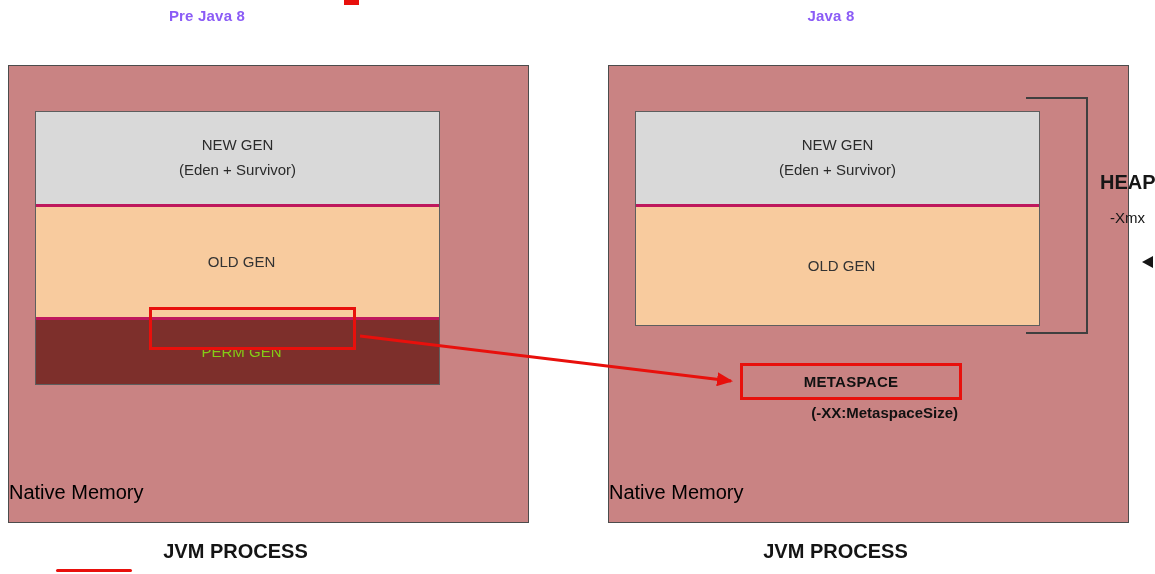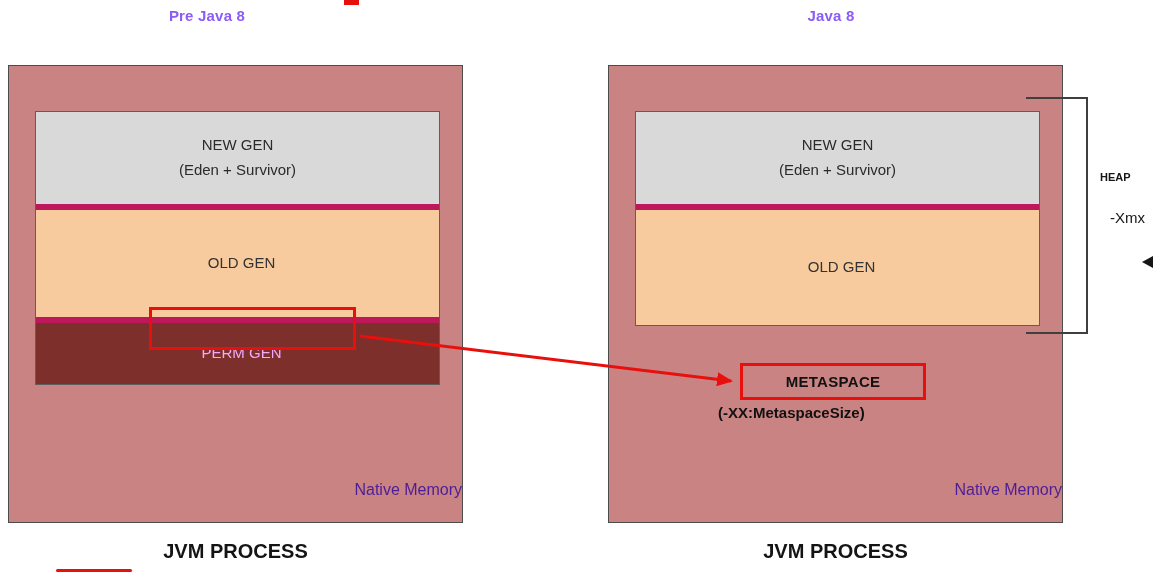--- a/index.html
+++ b/index.html
@@ -5,48 +5,48 @@
   * { margin:0; padding:0; box-sizing:border-box; }
   html,body { background:#ffffff; }
   body { font-family:"Liberation Sans", sans-serif; }
 
   .canvas { position:relative; width:1155px; height:574px; background:#ffffff; overflow:hidden; }
 
   .col-title { position:absolute; width:220px; text-align:center; font-size:15px; font-weight:bold; color:#8b5cf6; letter-spacing:.2px; }
   .left-title  { left:97px;  top:7px; }
   .right-title { left:721px; top:7px; }
 
-  .process-box { position:absolute; width:455px; height:458px; background:var(--process-bg,#c98383); border:1px solid #4c4c4c; }
+  .process-box { position:absolute; width:521px; height:458px; background:var(--process-bg,#c98383); border:1px solid #4c4c4c; }
   .left-box  { left:8px;   top:65px; }
   .right-box { left:608px; top:65px; }
 
   .mem-stack { position:absolute; left:26px; top:45px; width:405px; border:1px solid #5e5e5e; }
   .region { display:flex; flex-direction:column; justify-content:center; align-items:center; text-align:center;
             font-size:15px; color:#2b2b2b; line-height:1.65; }
-  .region + .region { border-top:6px solid #be185d;padding-left:8px; }
+  .region + .region { border-top:3px solid #be185d;padding-left:8px; }
   .new-gen { height:92px;  background:var(--new-gen-bg,#d9d9d9); }
   .old-gen { height:113px; background:var(--old-gen-bg,#f8cb9e); color:#333; }
   .right-box .old-gen { height:121px; }
-  .perm-gen { height:67px; background:var(--perm-gen-bg,#7d2f2b); color:#f0abfc; }
+  .perm-gen { height:67px; background:var(--perm-gen-bg,#7d2f2b); color:#84cc16; }
 
-  .native-label { position:absolute; left:0; right:0; top:415px; text-align:right; font-size:16px; color:#4c1d95; }
+  .native-label { position:absolute; left:0; right:0; top:415px; text-align:left; font-size:20px; color:#000000; }
 
   .jvm-caption { position:absolute; top:540px; width:455px; text-align:center; font-size:20px; font-weight:bold; color:#141414; }
   .left-caption  { left:8px; }
   .right-caption { left:608px; }
 
   .red-highlight { position:absolute; border:3px solid var(--highlight-red,#e8100c); }
   .perm-highlight { left:149px; top:307px; width:207px; height:43px; }
-  .metaspace-highlight { left:740px; top:363px; width:186px; height:37px; display:flex; align-items:center; justify-content:center;
+  .metaspace-highlight { left:740px; top:363px; width:222px; height:37px; display:flex; align-items:center; justify-content:center;
                          font-size:15px; font-weight:bold; color:#111; letter-spacing:.3px; }
-  .metaspace-sub { position:absolute; left:718px; top:404px; width:240px; text-align:left; font-size:15px; font-weight:bold; color:#111; }
+  .metaspace-sub { position:absolute; left:718px; top:404px; width:240px; text-align:right; font-size:15px; font-weight:bold; color:#111; }
 
   .heap-bracket { position:absolute; left:1026px; top:97px; width:62px; height:237px;
                   border:2px solid #3f3f3f; border-left:none; }
-  .heap-label { position:absolute; left:1100px; top:171px; font-size:11px; font-weight:bold; color:#161616; }
+  .heap-label { position:absolute; left:1100px; top:171px; font-size:20px; font-weight:bold; color:#161616; }
   .xmx-label  { position:absolute; left:1098px; top:209px; font-size:15px; color:#161616;margin-left:12px; }
 
   .cursor-arrow { position:absolute; left:1142px; top:256px; width:0; height:0;
                   border-top:6px solid transparent; border-bottom:6px solid transparent;
                   border-right:11px solid #161616; }
 
   .overlay { position:absolute; left:0; top:0; pointer-events:none; }
   .arrow-line { stroke:var(--arrow-red,#e8100c); stroke-width:3; }
   .arrowhead-shape { fill:var(--arrow-red,#e8100c); }
 

